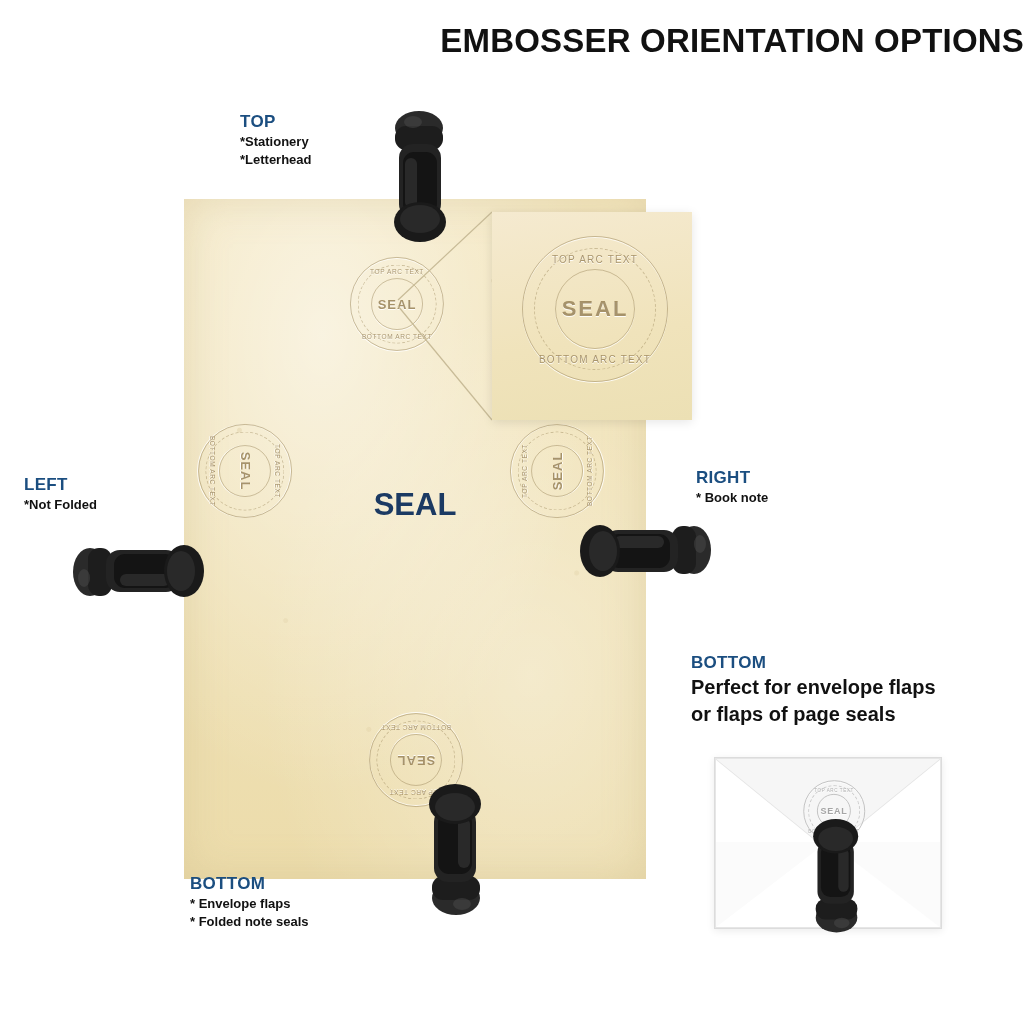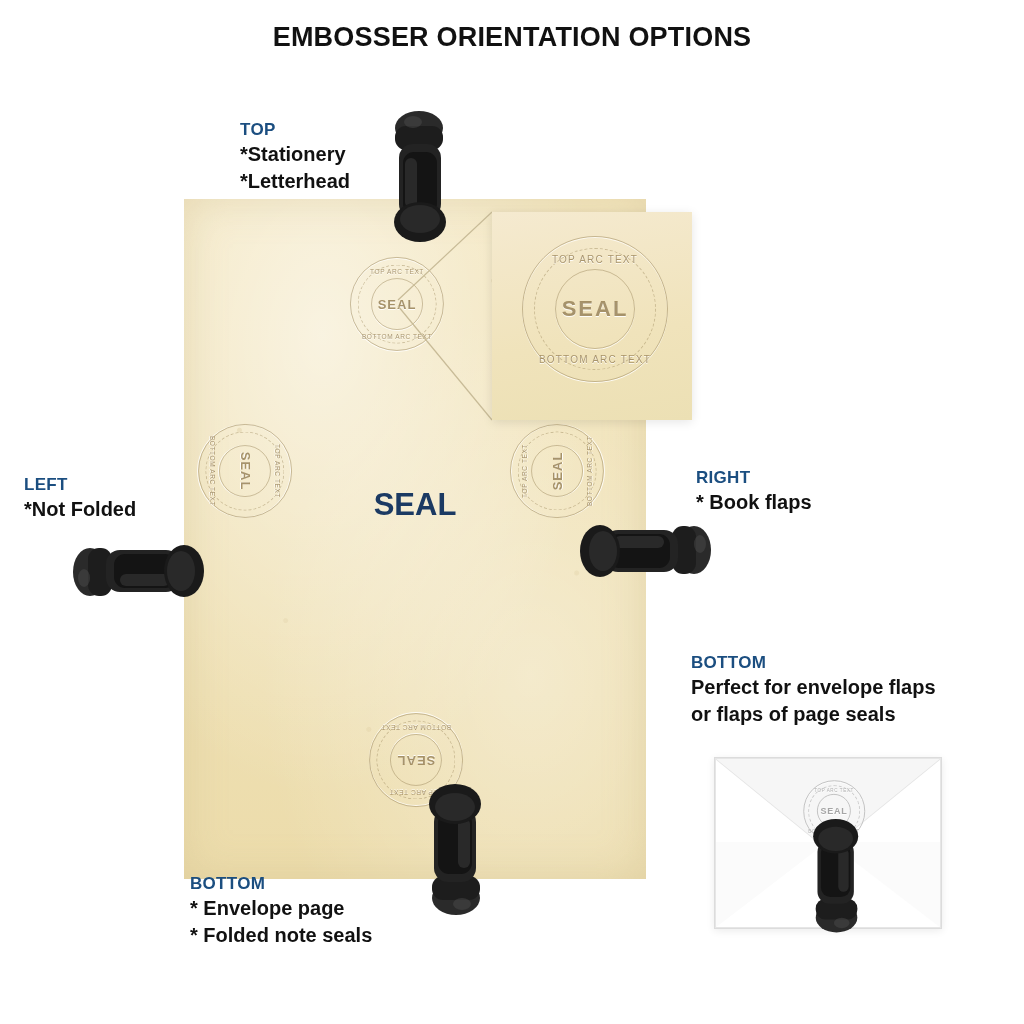--- a/index.html
+++ b/index.html
@@ -21,22 +21,22 @@
     width: 1024px;
     height: 1024px;
   }
 
   
   .title {
     position: absolute;
     top: 22px;
     left: 0;
     width: 1024px;
-    text-align: center;
-    font-size: 27px;
+    text-align: right;
+    font-size: 33px;
     font-weight: bold;
     letter-spacing: 0.2px;
     color: #111111;
   }
 
   
   .paper {
     position: absolute;
     left: 184px;
     top: 199px;
@@ -163,26 +163,26 @@
   .callout { position: absolute; }
   .callout .head {
     color: #1b4e80;
     font-weight: bold;
     font-size: 17px;
     letter-spacing: 0.3px;
   }
   .callout .sub {
     color: #111111;
     font-weight: bold;
-    font-size: 20px;
+    font-size: 13px;
     line-height: 1.32;
     margin-top: 1px;
   }
 
-  .callout-top    { left: 240px; top: 120px; }
+  .callout-top    { left: 240px; top: 112px; }
   .callout-left   { left: 24px;  top: 475px; }
   .callout-right  { left: 696px; top: 468px; }
   .callout-bottom { left: 190px; top: 874px; }
   .callout-env    { left: 691px; top: 653px; }
   .callout-env .sub { font-size: 20px; }
 
   
   .embosser { position: absolute; width: 150px; height: 150px; }
   .embosser svg { display: block; width: 100%; height: 100%; }
 
@@ -417,26 +417,26 @@
     <div class="sub">*Letterhead</div>
   </div>
 
   <div class="callout callout-left">
     <div class="head">LEFT</div>
     <div class="sub">*Not Folded</div>
   </div>
 
   <div class="callout callout-right">
     <div class="head">RIGHT</div>
-    <div class="sub">* Book flaps</div>
+    <div class="sub">* Book note</div>
   </div>
 
   <div class="callout callout-bottom">
     <div class="head">BOTTOM</div>
-    <div class="sub">* Envelope page</div>
+    <div class="sub">* Envelope flaps</div>
     <div class="sub">* Folded note seals</div>
   </div>
 
   <div class="callout callout-env">
     <div class="head">BOTTOM</div>
     <div class="sub">Perfect for envelope flaps</div>
     <div class="sub">or flaps of page seals</div>
   </div>
 
 </div>

